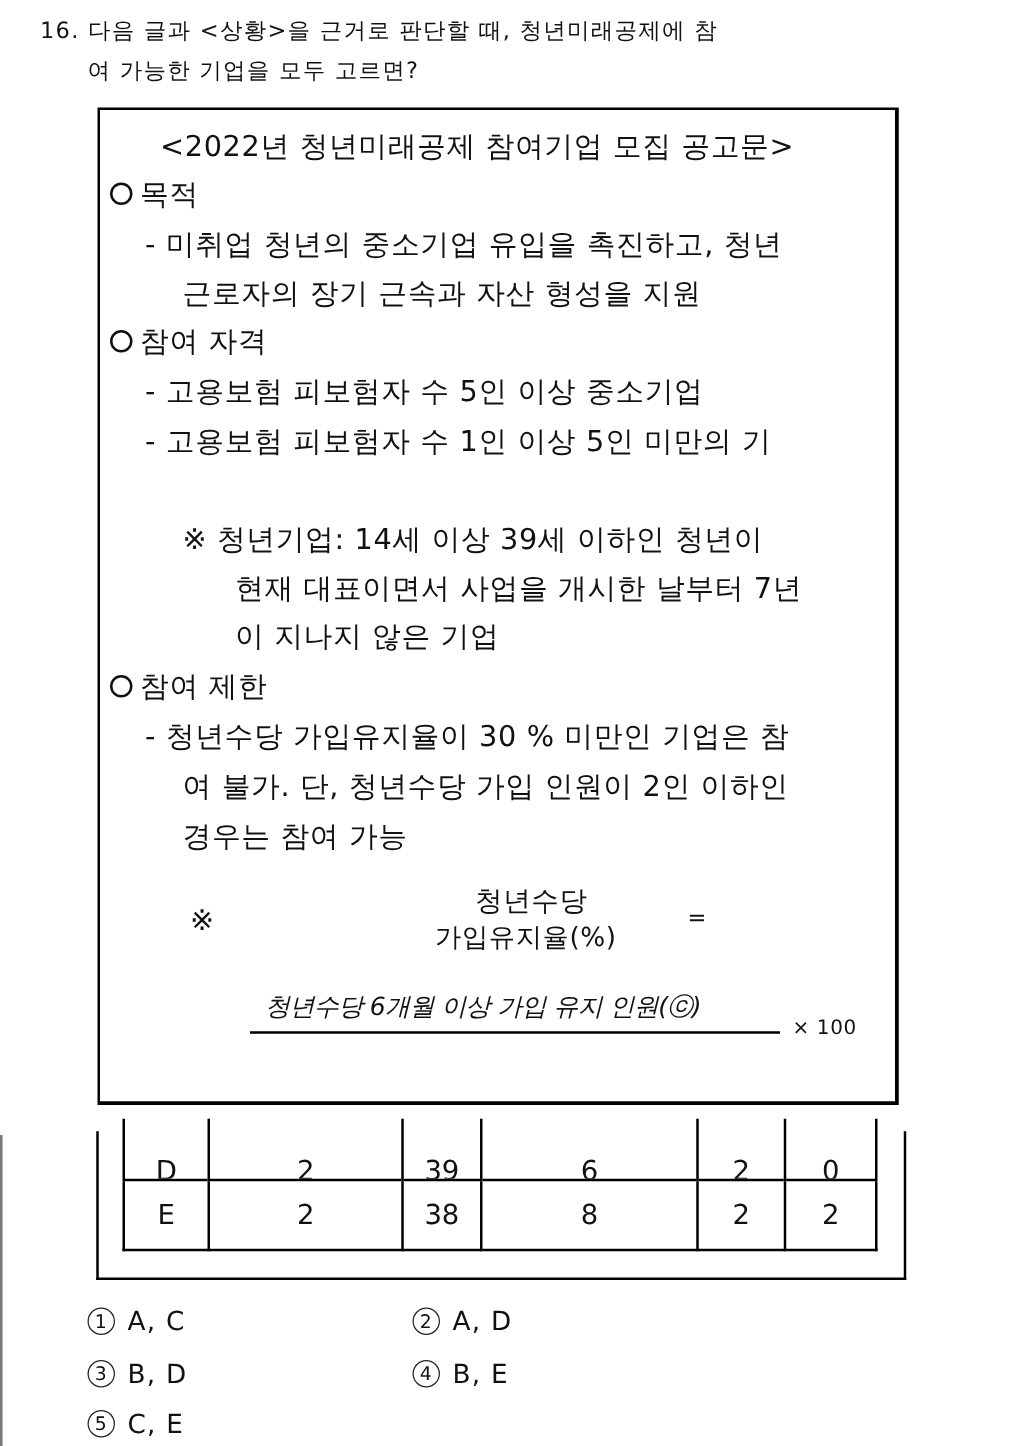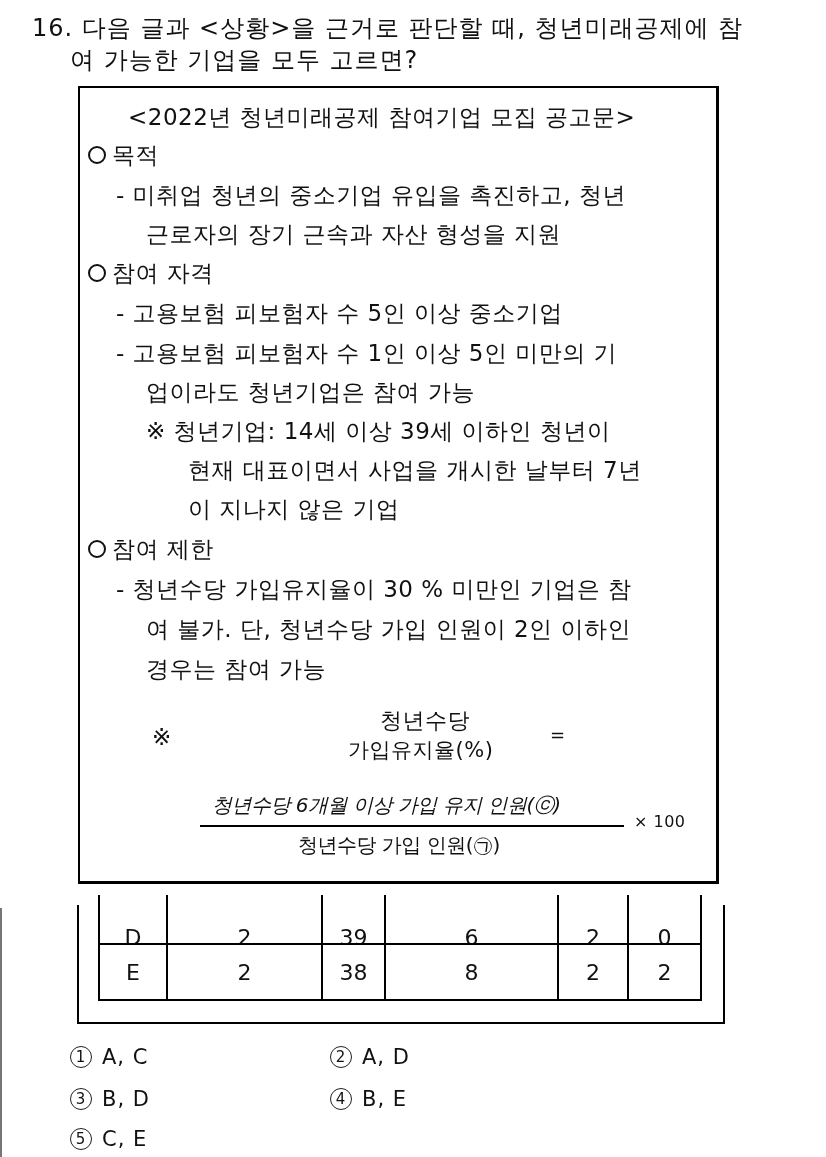--- a/index.html
+++ b/index.html
@@ -1,18 +1,18 @@
 <!DOCTYPE html>
 <html><head>
 <meta charset="utf-8">
 <style>
   html, body { margin: 0; padding: 0; background: #ffffff; }
   body { width: 826px; height: 1157px; position: relative; overflow: hidden;
          font-family: "DejaVu Sans", sans-serif; color: #111; }
-  .q-line { position: absolute; font-size: 24px; letter-spacing: 1px; white-space: nowrap; }
+  .q-line { position: absolute; font-size: 18px; letter-spacing: 1px; white-space: nowrap; }
   .box { position: absolute; left: 78px; top: 86px; width: 636px; height: 793px;
          border: 2px solid #000; border-right-width: 3px; border-bottom-width: 3px; }
   .bt { position: absolute; font-size: 23px; white-space: nowrap; letter-spacing: 0.5px; }
   .circle { display: inline-block; width: 14px; height: 14px; border: 2px solid #111;
             border-radius: 50%; vertical-align: middle; margin-right: 6px; position: relative; top: -2px; }
   .frac-line { position: absolute; height: 2px; background: #000; }
   .left-rule { position: absolute; left: 0; top: 908px; width: 2px; height: 249px; background: #777; }
   .outer-frame { position: absolute; left: 77px; top: 905px; width: 644px; height: 117px;
                  border-left: 2px solid #000; border-right: 2px solid #000; border-bottom: 2px solid #000; }
   table.sit { position: absolute; left: 98px; top: 895px; border-collapse: collapse; }
@@ -41,39 +41,37 @@
     <span class="circle"></span><span>목적</span>
   </div>
   <div class="bt" style="left:66px; top:131px;">근로자의 장기 근속과 자산 형성을 지원</div>
   <div class="bt" style="left:36px; top:92px;">- 미취업 청년의 중소기업 유입을 촉진하고, 청년</div>
 
   <div class="bt" style="left:8px; top:170px;">
     <span class="circle"></span><span>참여 자격</span>
   </div>
   <div class="bt" style="left:36px; top:210px;">- 고용보험 피보험자 수 5인 이상 중소기업</div>
   <div class="bt" style="left:36px; top:250px;">- 고용보험 피보험자 수 1인 이상 5인 미만의 기</div>
-  <div class="bt" style="left:66px; top:289px;">업이라도 청년기업은 참여 가능</div>
   <div class="bt" style="left:66px; top:328px;">※ 청년기업: 14세  이상  39세  이하인  청년이</div>
   <div class="bt" style="left:108px; top:367px;">현재 대표이면서 사업을 개시한 날부터 7년</div>
   <div class="bt" style="left:108px; top:406px;">이 지나지 않은 기업</div>
 
   <div class="bt" style="left:8px; top:446px;">
     <span class="circle"></span><span>참여 제한</span>
   </div>
   <div class="bt" style="left:36px; top:486px;">- 청년수당 가입유지율이 30 % 미만인 기업은 참</div>
   <div class="bt" style="left:66px; top:526px;text-align:right;">여 불가. 단, 청년수당 가입 인원이 2인 이하인</div>
   <div class="bt" style="left:66px; top:566px;">경우는 참여 가능</div>
 
   <div class="bt" style="left:72px; top:636px;">※</div>
   <div class="bt" style="left:300px; top:618px; font-size:22px;">청년수당</div>
   <div class="bt" style="left:268px; top:648px; font-size:21px;">가입유지율(%)</div>
   <div class="bt" style="left:470px; top:636px; font-size:18px;">=</div>
   <div class="bt" style="left:132px; top:704px; font-size:20px; letter-spacing:-0.5px;font-style:italic;">청년수당 6개월 이상 가입 유지 인원(ⓒ)</div>
   <div class="frac-line" style="left:120px; top:737px; width:424px;"></div>
-  <div class="bt" style="left:218px; top:744px; font-size:20px; letter-spacing:-0.5px;">청년수당 가입 인원(㉠)</div>
   <div class="bt" style="left:554px; top:724px; font-size:16px;">× 100</div>
 </div>
 
 <div class="left-rule"></div>
 
 <div class="outer-frame"></div>
 <table class="sit">
   <tbody>
       <tr class="cut">
     <td style="width:66px;">

